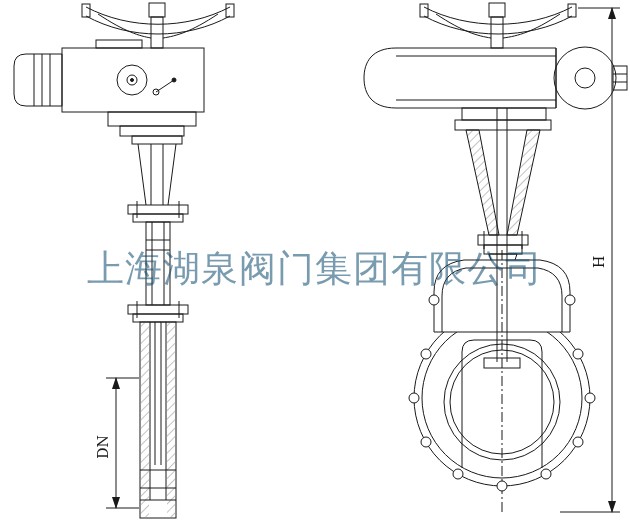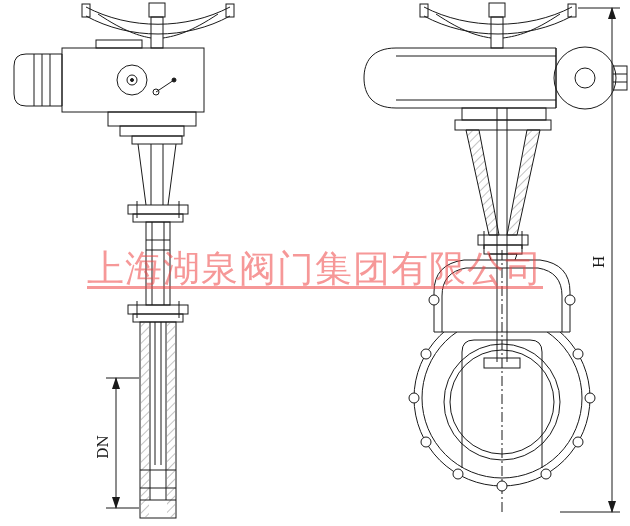--- a/index.html
+++ b/index.html
@@ -11,23 +11,22 @@
     font-family:"DejaVu Sans", sans-serif;
   }
   .canvas svg{position:absolute;left:0;top:0;}
   .watermark{
     position:absolute;
     left:50%;top:244px;
     transform:translateX(-50%);
     white-space:nowrap;
     font-size:37px;
     letter-spacing:1px;
-    color:#ef4444;
+    color:#0c4a6e;
     opacity:0.55;
-    text-decoration:underline;
     text-underline-offset:5px;
     pointer-events:none;
     font-family:"DejaVu Sans", sans-serif;
     z-index:5;
   }
   .dim-text{
     font-family:"DejaVu Serif", serif;
     font-size:14px;
     fill:#1a1a1a;
     stroke:none;

